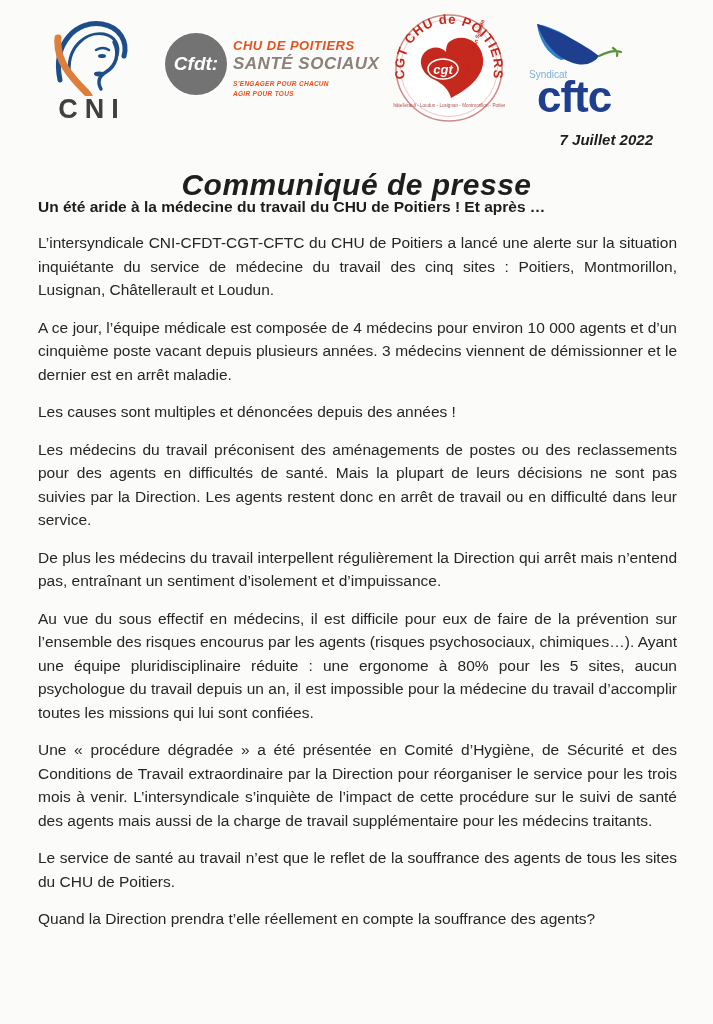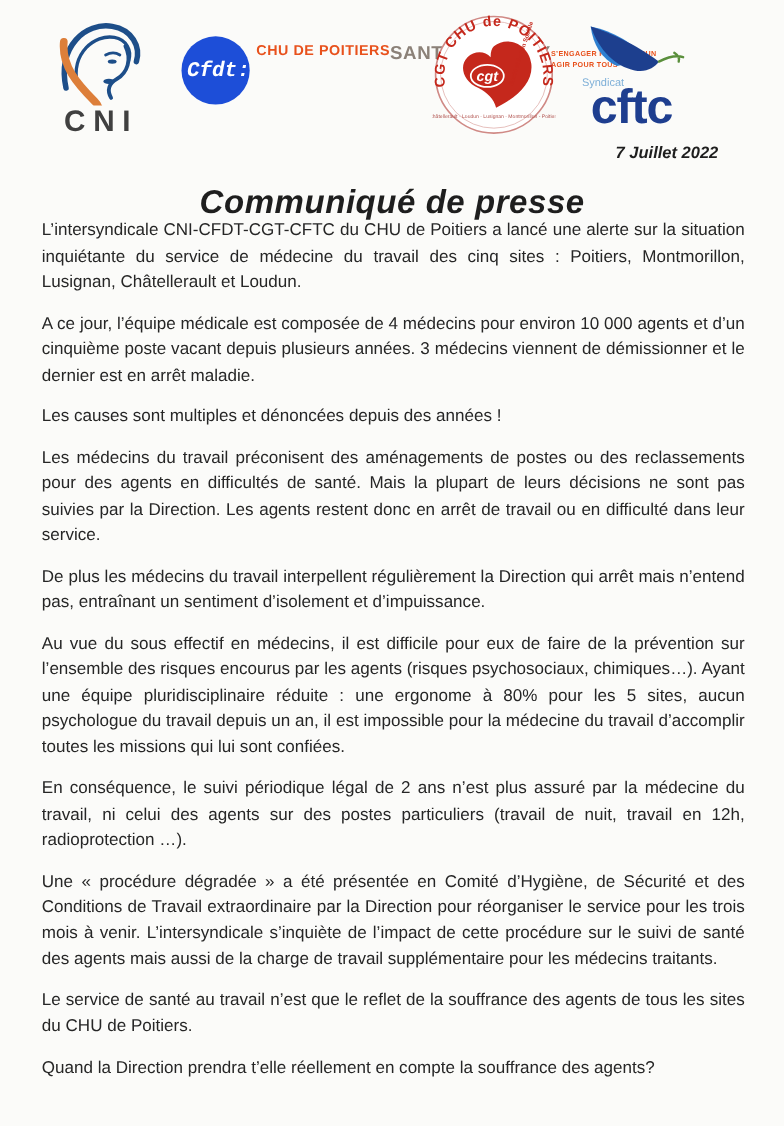--- a/index.html
+++ b/index.html
@@ -5,23 +5,23 @@
   html,body{margin:0;padding:0;}
   body{background:#e9e9e9;font-family:"Liberation Sans",sans-serif;}
   .page{
     position:relative;width:713px;height:1024px;margin:0 auto;
     background:#fbfbf9;color:#262626;overflow:hidden;
   }
   
   .logo-cni{position:absolute;left:42px;top:14px;width:100px;text-align:center;}
   .cni-name{color:#404040;font-size:27px;font-weight:bold;letter-spacing:7px;line-height:1;margin-top:-4px;}
   .logo-cfdt{position:absolute;left:165px;top:33px;display:flex;align-items:flex-start;gap:6px;}
-  .cfdt-circle{width:62px;height:62px;border-radius:50%;background:#1d4ed8;display:flex;align-items:center;justify-content:flex-end;font-family:Liberation Mono, monospace;}
+  .cfdt-circle{width:62px;height:62px;border-radius:50%;background:#737373;display:flex;align-items:center;justify-content:center;}
   .cfdt-badge{color:#ffffff;font-size:19px;font-weight:bold;font-style:italic;letter-spacing:0;}
-  .cfdt-text{display:flex;line-height:1.15;padding-top:6px;}
+  .cfdt-text{display:flex;flex-direction:column;line-height:1.15;padding-top:6px;font-style:italic;}
   .cfdt-org1{color:#e8511c;font-size:13px;font-weight:bold;letter-spacing:.5px;}
   .cfdt-org2{color:#8b8178;font-size:17px;font-weight:bold;letter-spacing:.5px;}
   .cfdt-tagline{color:#e8511c;font-size:6.5px;font-weight:bold;margin-top:6px;line-height:1.5;letter-spacing:.3px;}
   .logo-cgt{position:absolute;left:393px;top:12px;}
   .logo-cftc{position:absolute;left:515px;top:20px;width:130px;}
   
   .doc-title{position:absolute;top:134px;left:0;width:100%;text-align:center;
     font-size:30px;font-style:italic;font-weight:600;color:#1e1e1e;letter-spacing:.5px;margin-top:34px;}
   .doc-date{position:absolute;top:131px;right:60px;font-size:15px;font-style:italic;font-weight:600;color:#1e1e1e;}
   
@@ -87,25 +87,25 @@
       <path d="M84 36 C92 32 100 30 106 32 M98 28 C101 30 103 33 102 36" fill="none" stroke="#5a8f3c" stroke-width="2.2" stroke-linecap="round"></path>
       <text x="14" y="58" font-size="10" fill="#7fb0d8" font-family="Liberation Sans, sans-serif">Syndicat</text>
       <text x="22" y="92" font-size="44" font-weight="bold" fill="#1e3e8f" font-family="Liberation Sans, sans-serif" letter-spacing="-1">cftc</text>
     </svg>
   </div>
 
   <div class="doc-title">Communiqué de presse</div>
   <div class="doc-date">7 Juillet 2022</div>
 
   <div class="article">
+    <h2>Un été aride à la médecine du travail du CHU de Poitiers ! Et après …</h2>
     <p>L’intersyndicale CNI-CFDT-CGT-CFTC du CHU de Poitiers a lancé une alerte sur la situation inquiétante du service de médecine du travail des cinq sites : Poitiers, Montmorillon, Lusignan, Châtellerault et Loudun.</p>
     <p>A ce jour, l’équipe médicale est composée de 4 médecins pour environ 10 000 agents et d’un cinquième poste vacant depuis plusieurs années. 3 médecins viennent de démissionner et le dernier est en arrêt maladie.</p>
     <p>Les causes sont multiples et dénoncées depuis des années !</p>
     <p>Les médecins du travail préconisent des aménagements de postes ou des reclassements pour des agents en difficultés de santé. Mais la plupart de leurs décisions ne sont pas suivies par la Direction. Les agents restent donc en arrêt de travail ou en difficulté dans leur service.</p>
     <p>De plus les médecins du travail interpellent régulièrement la Direction qui arrêt mais n’entend pas, entraînant un sentiment d’isolement et d’impuissance.</p>
     <p>Au vue du sous effectif en médecins, il est difficile pour eux de faire de la prévention sur l’ensemble des risques encourus par les agents (risques psychosociaux, chimiques…). Ayant une équipe pluridisciplinaire réduite : une ergonome à 80% pour les 5 sites, aucun psychologue du travail depuis un an, il est impossible pour la médecine du travail d’accomplir toutes les missions qui lui sont confiées.</p>
-    <p>En conséquence, le suivi périodique légal de 2 ans n’est plus assuré par la médecine du travail, ni celui des agents sur des postes particuliers (travail de nuit, travail en 12h, radioprotection …).</p>
     <p>Une « procédure dégradée » a été présentée en Comité d’Hygiène, de Sécurité et des Conditions de Travail extraordinaire par la Direction pour réorganiser le service pour les trois mois à venir. L’intersyndicale s’inquiète de l’impact de cette procédure sur le suivi de santé des agents mais aussi de la charge de travail supplémentaire pour les médecins traitants.</p>
     <p>Le service de santé au travail n’est que le reflet de la souffrance des agents de tous les sites du CHU de Poitiers.</p>
     <p>Quand la Direction prendra t’elle réellement en compte la souffrance des agents?</p>
   </div>
 
 </div>
 
 </body></html>

